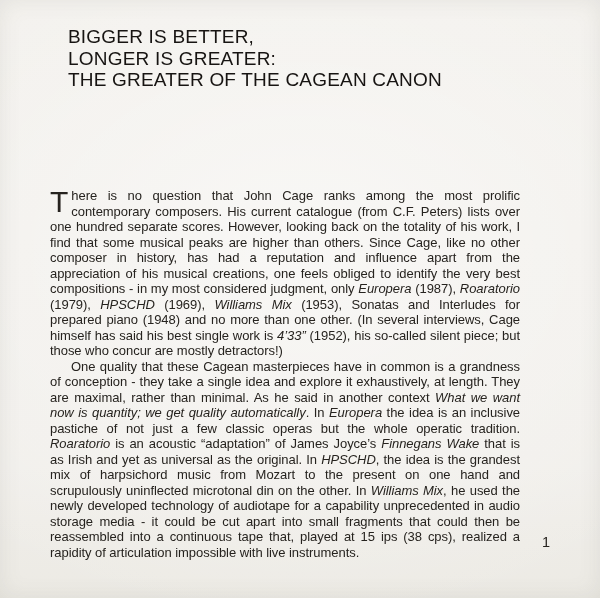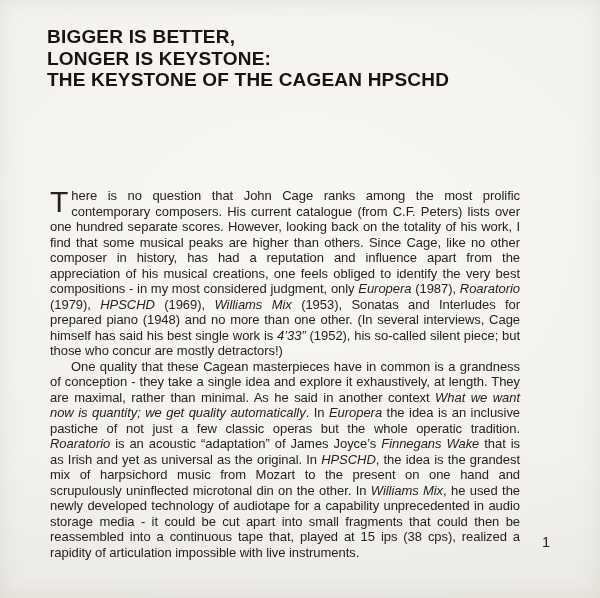--- a/index.html
+++ b/index.html
@@ -15,23 +15,23 @@
     background:
       radial-gradient(ellipse 120% 90% at 50% 42%, rgba(255,255,255,0.5), rgba(255,255,255,0) 70%),
       linear-gradient(180deg, #f3f1ed 0%, #f1efeb 78%, #ecEAe4 100%);
     background-color: #f1efeb;
     box-shadow: inset 0 0 22px rgba(90,85,75,0.10);
     font-family: "Liberation Sans", sans-serif;
     color: #26231f;
   }
   .title {
     position: absolute;
-    left: 47px;
+    left: 68px;
     top: 26px;
-    font-weight: bold;
+    font-weight: normal;
     font-size: 19px;
     line-height: 21.5px;
     letter-spacing: 0.2px;
     color: #171412;
   }
   .body-text {
     position: absolute;
     left: 50px;
     top: 188px;
     width: 470px;
@@ -66,22 +66,22 @@
     color: #26231f;
   }
 </style>
 </head>
 <body>
 
 <div class="page">
 
   <div class="title">
     <div>BIGGER IS BETTER,</div>
-    <div>LONGER IS KEYSTONE:</div>
-    <div>THE KEYSTONE OF THE CAGEAN HPSCHD</div>
+    <div>LONGER IS GREATER:</div>
+    <div>THE GREATER OF THE CAGEAN CANON</div>
   </div>
 
   <div class="body-text">
     <p class="para"><span class="dropcap">T</span><span><span>here is no question that John Cage ranks among the most prolific contemporary composers. His current catalogue (from C.F. Peters) lists over one hundred separate scores. However, looking back on the totality of his work, I find that some musical peaks are higher than others. Since Cage, like no other composer in history, has had a reputation and influence apart from the appreciation of his musical creations, one feels obliged to identify the very best compositions - in my most considered judgment, only </span><em>Europera</em><span> (1987), </span><em>Roaratorio</em><span> (1979), </span><em>HPSCHD</em><span> (1969), </span><em>Williams Mix</em><span> (1953), Sonatas and Interludes for prepared piano (1948) and no more than one other. (In several interviews, Cage himself has said his best single work is </span><em>4’33”</em><span> (1952), his so-called silent piece; but those who concur are mostly detractors!)</span></span></p>
     <p class="para para--indented"><span><span>One quality that these Cagean masterpieces have in common is a grandness of conception - they take a single idea and explore it exhaustively, at length. They are maximal, rather than minimal. As he said in another context </span><em>What we want now is quantity; we get quality automatically</em><span>. In </span><em>Europera</em><span> the idea is an inclusive pastiche of not just a few classic operas but the whole operatic tradition. </span><em>Roaratorio</em><span> is an acoustic “adaptation” of James Joyce’s </span><em>Finnegans Wake</em><span> that is as Irish and yet as universal as the original. In </span><em>HPSCHD</em><span>, the idea is the grandest mix of harpsichord music from Mozart to the present on one hand and scrupulously uninflected microtonal din on the other. In </span><em>Williams Mix</em><span>, he used the newly developed technology of audiotape for a capability unprecedented in audio storage media - it could be cut apart into small fragments that could then be reassembled into a continuous tape that, played at 15 ips (38 cps), realized a rapidity of articulation impossible with live instruments.</span></span></p>
   </div>
 
   <div class="page-number">1</div>
 
 </div>

